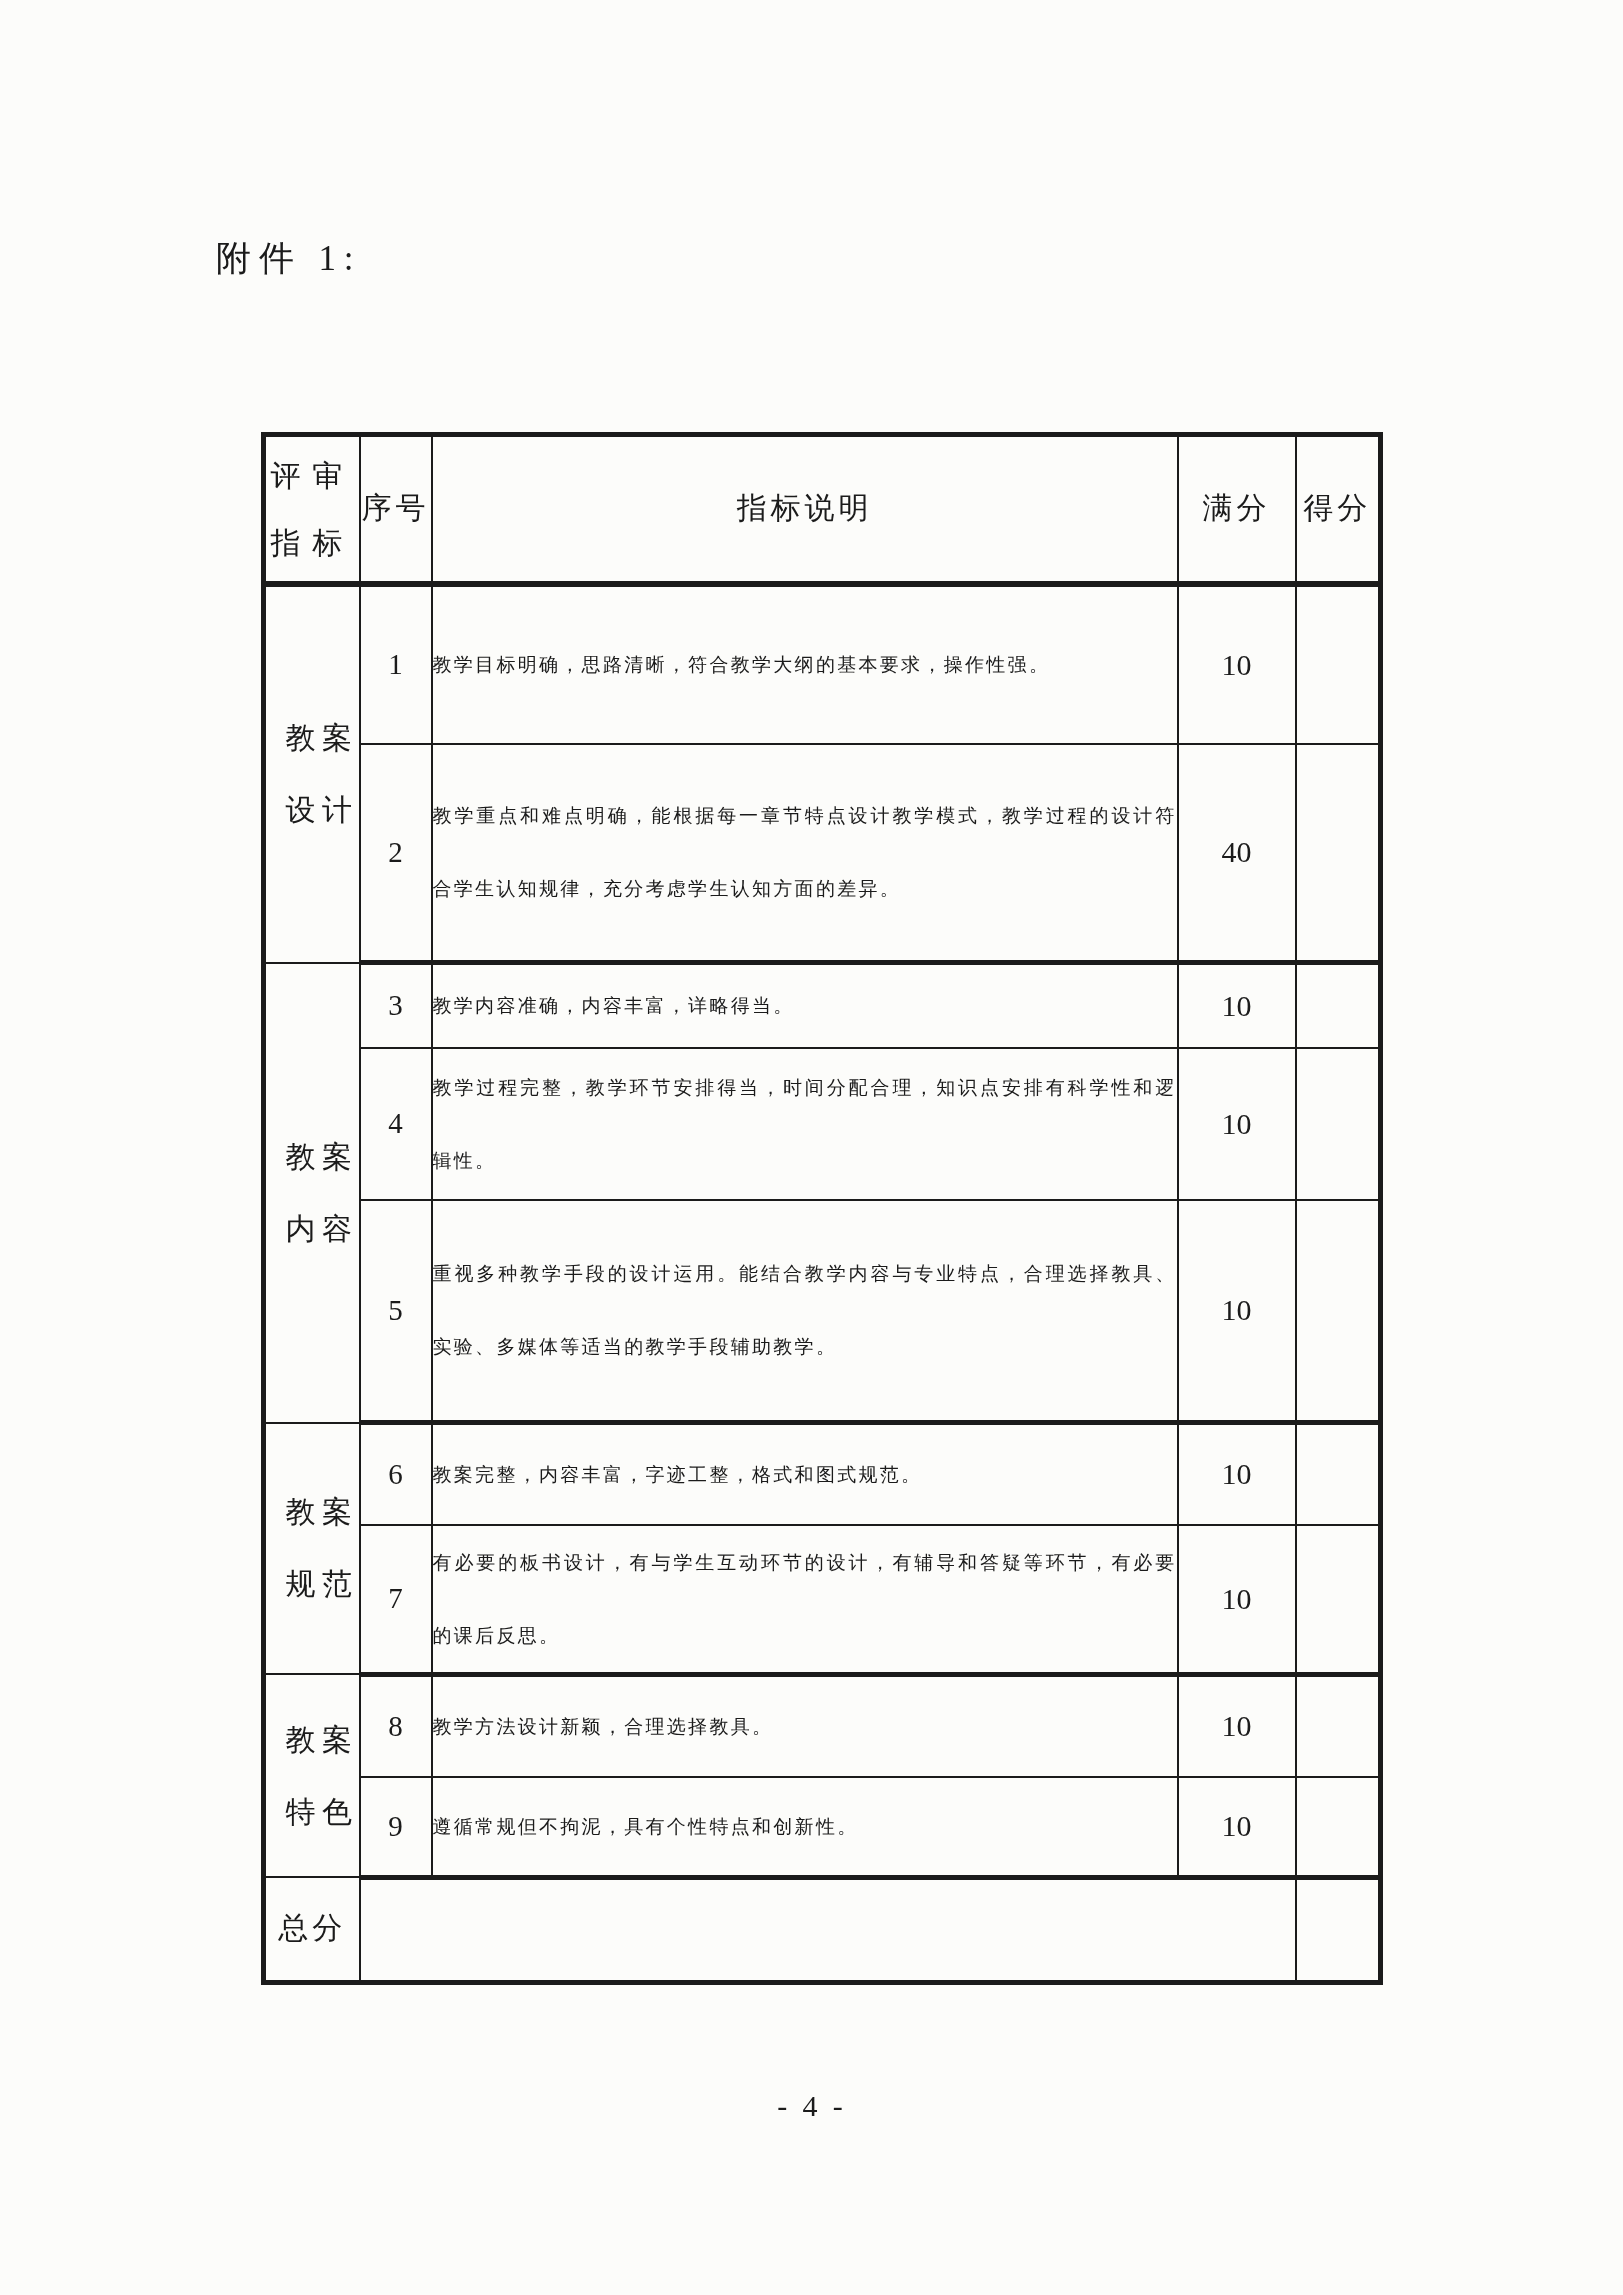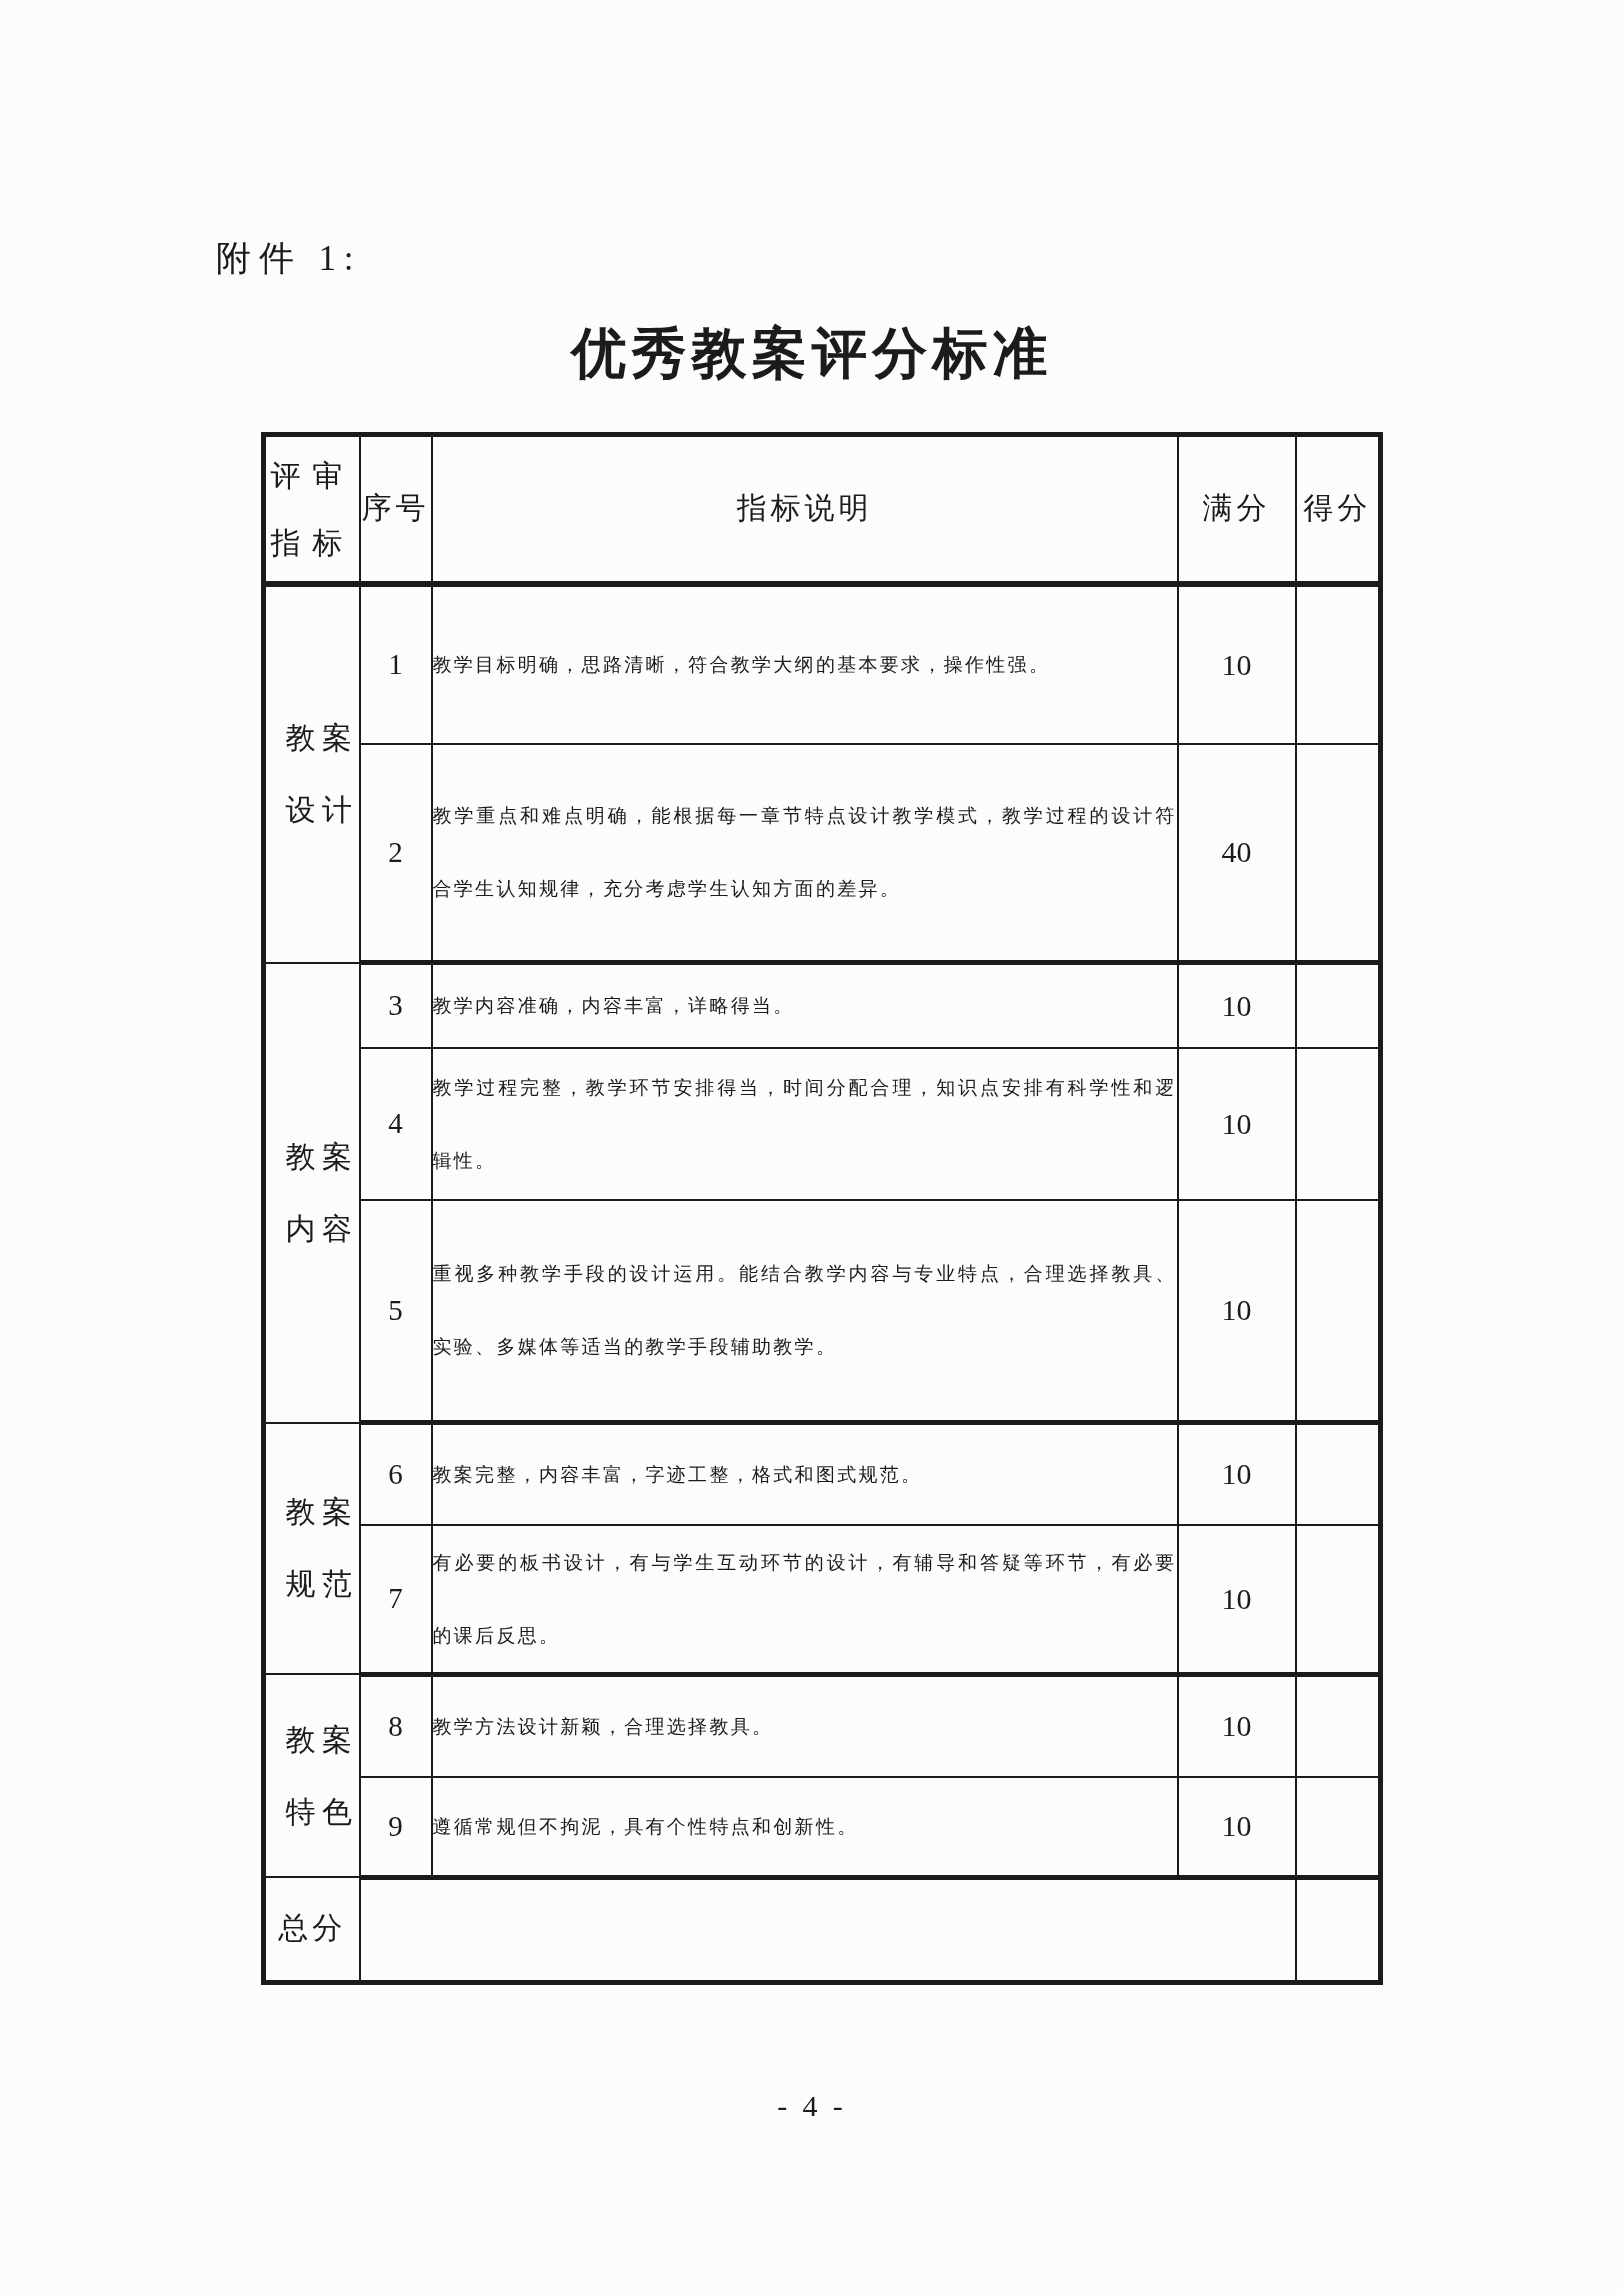--- a/index.html
+++ b/index.html
@@ -53,21 +53,20 @@
     text-align:center;font-size:30px;letter-spacing:3.9px;
   }
 </style>
 </head>
 <body>
 
 <div class="page">
 
   <div class="attachment">附件 1:</div>
 
-  <div class="doc-title">优秀教案评分标准</div>
 
   <table class="score-table">
     <colgroup>
       <col style="width:96px">
       <col style="width:72px">
       <col style="width:746px">
       <col style="width:118px">
       <col style="width:85px">
     </colgroup>
 

